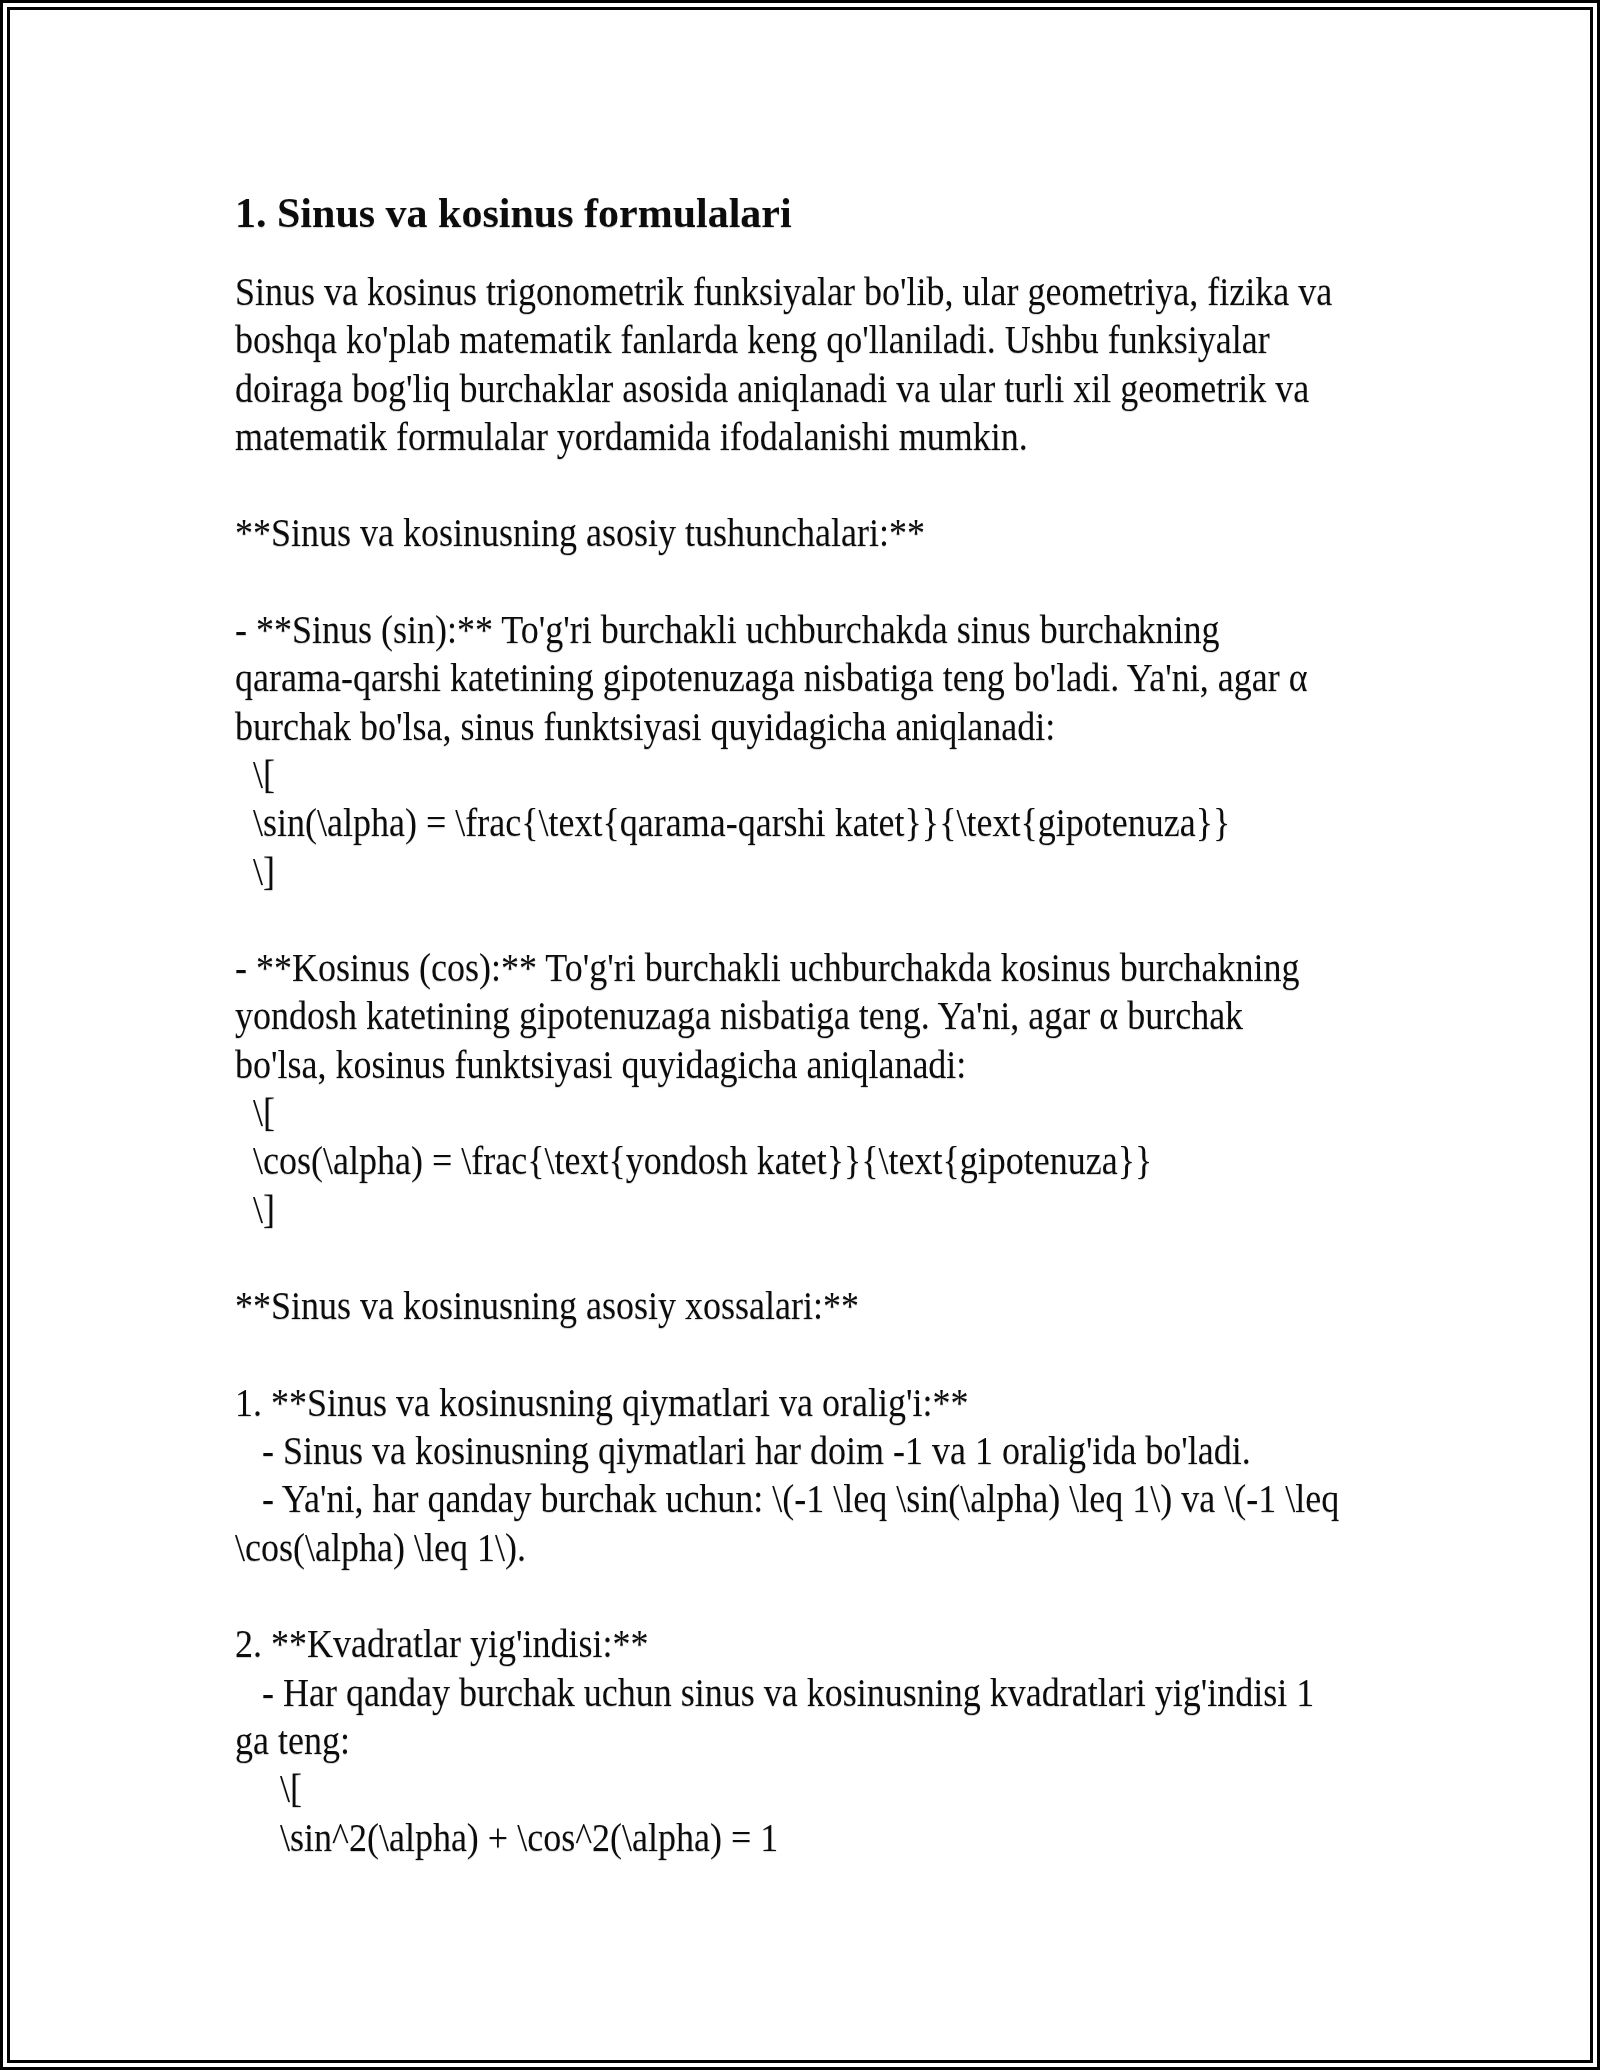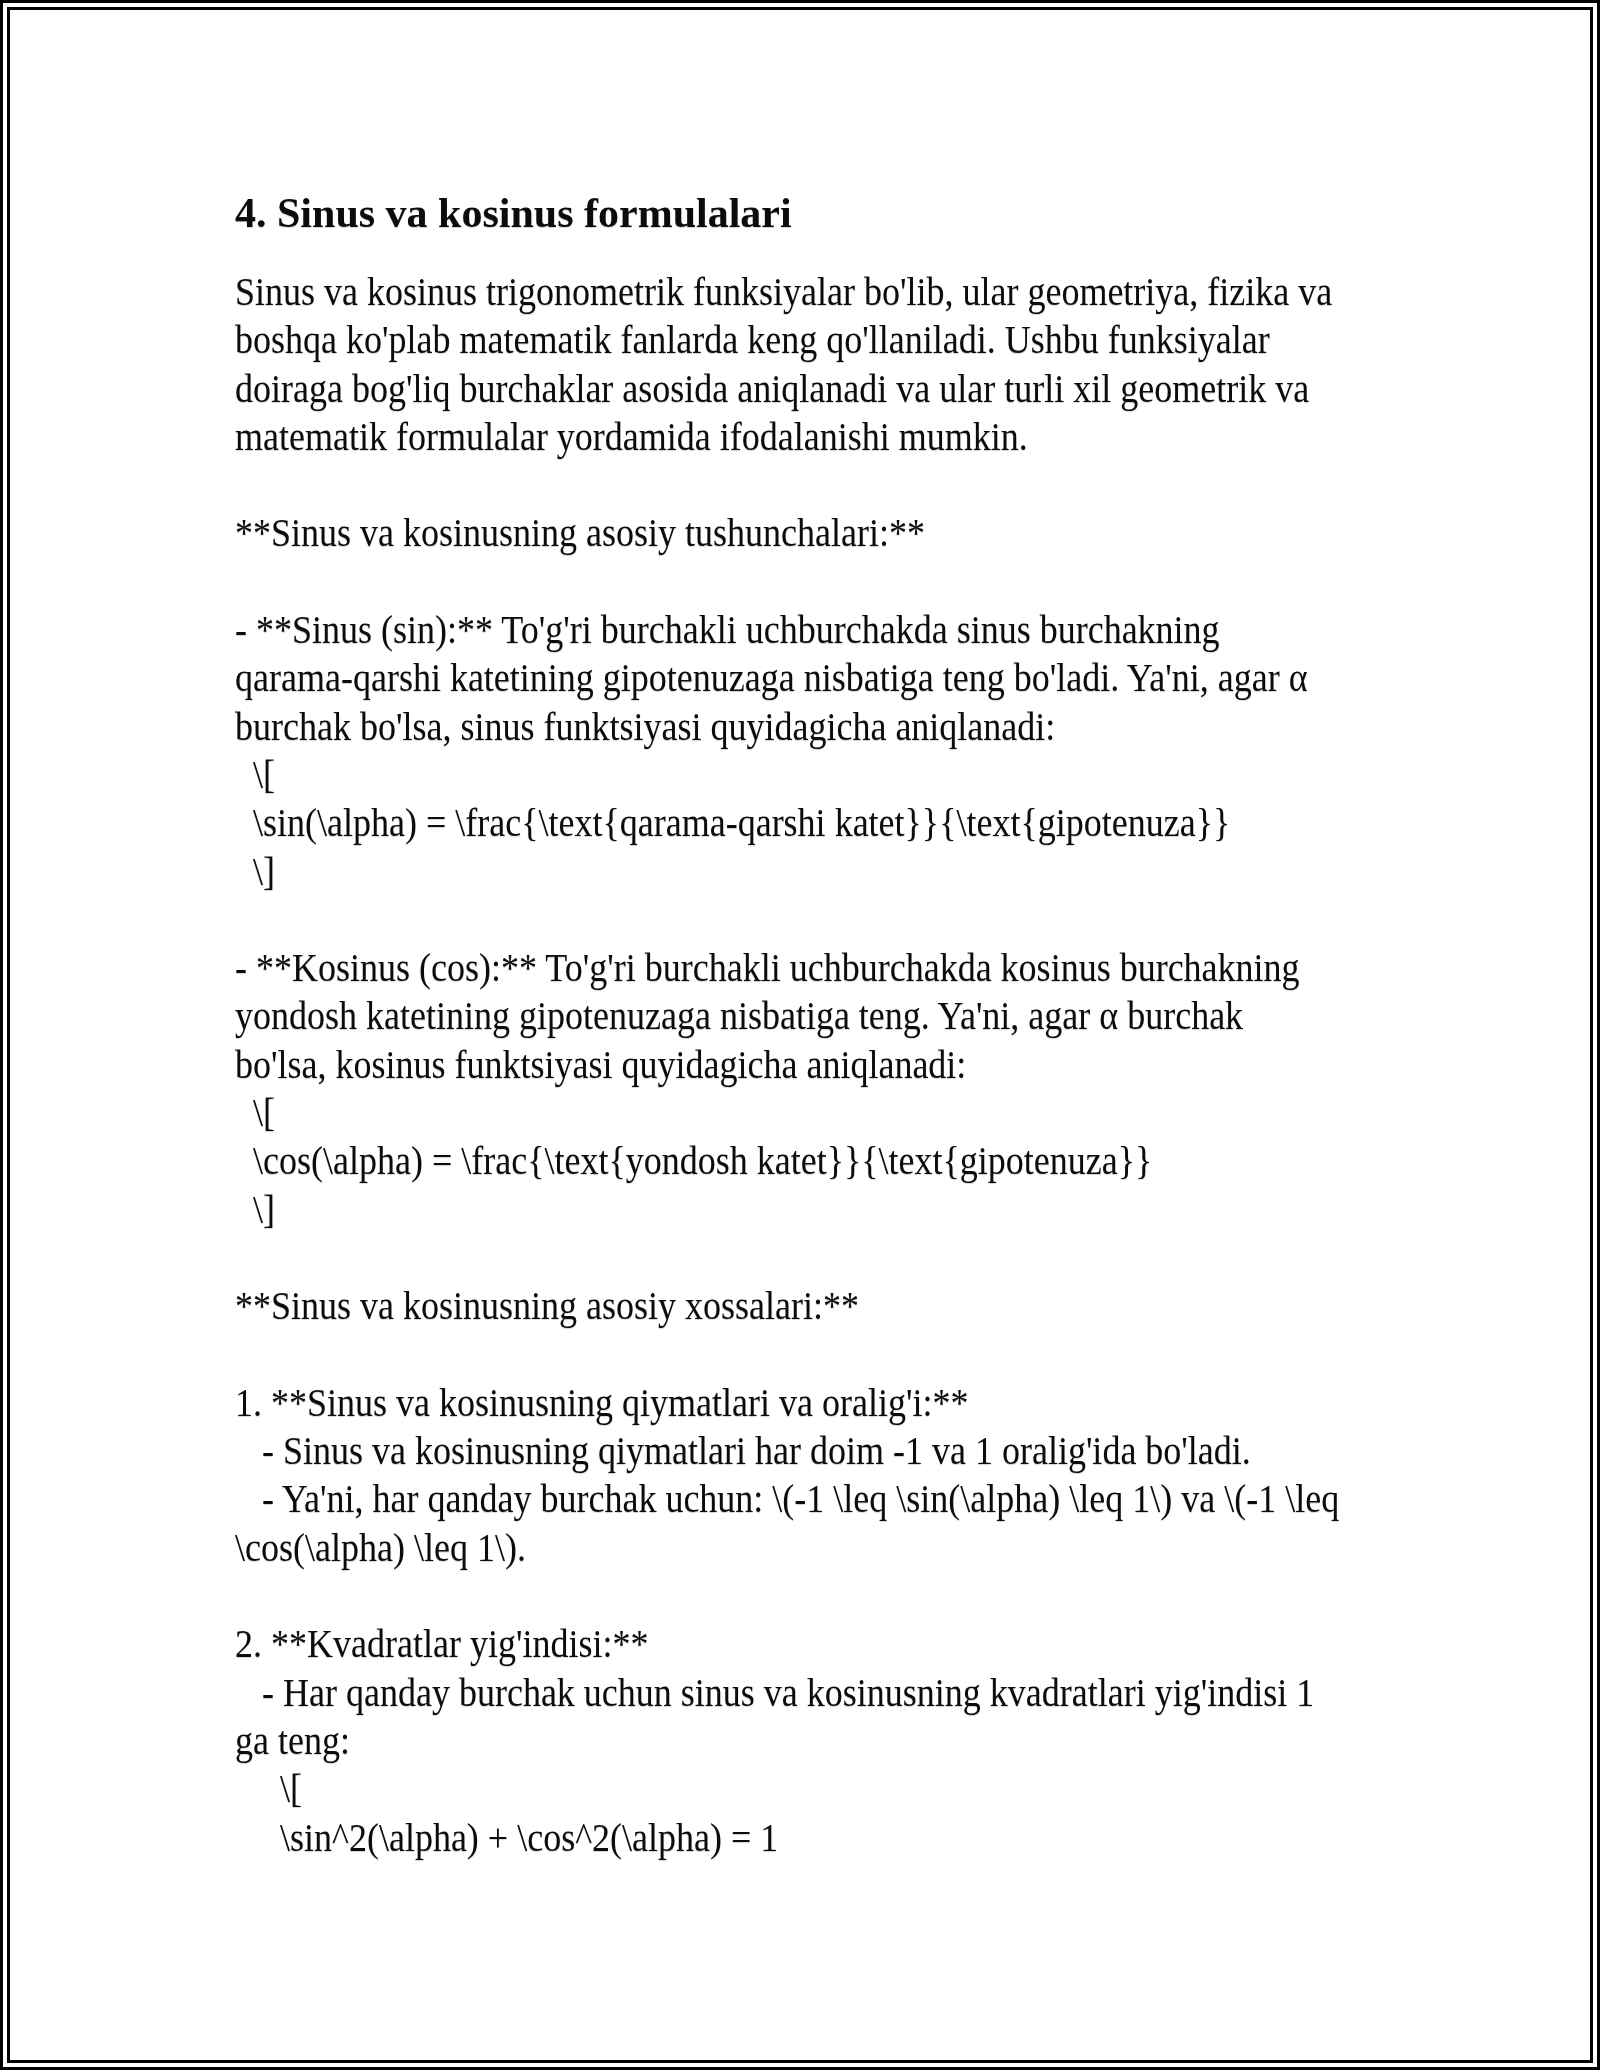--- a/index.html
+++ b/index.html
@@ -53,21 +53,21 @@
     transform: scaleX(0.9);
     transform-origin: 0 0;
     text-shadow: 0 1px 1px rgba(0,0,0,0.18);
   }
 </style>
 </head>
 <body>
 
 <div class="page-frame">
   <div class="page-inner">
-    <h1 class="doc-title">4. Sinus va kosinus formulalari</h1>
+    <h1 class="doc-title">1. Sinus va kosinus formulalari</h1>
     <pre class="doc-body">Sinus va kosinus trigonometrik funksiyalar bo'lib, ular geometriya, fizika va
 boshqa ko'plab matematik fanlarda keng qo'llaniladi. Ushbu funksiyalar
 doiraga bog'liq burchaklar asosida aniqlanadi va ular turli xil geometrik va
 matematik formulalar yordamida ifodalanishi mumkin.
 
 **Sinus va kosinusning asosiy tushunchalari:**
 
 - **Sinus (sin):** To'g'ri burchakli uchburchakda sinus burchakning
 qarama-qarshi katetining gipotenuzaga nisbatiga teng bo'ladi. Ya'ni, agar α
 burchak bo'lsa, sinus funktsiyasi quyidagicha aniqlanadi:

